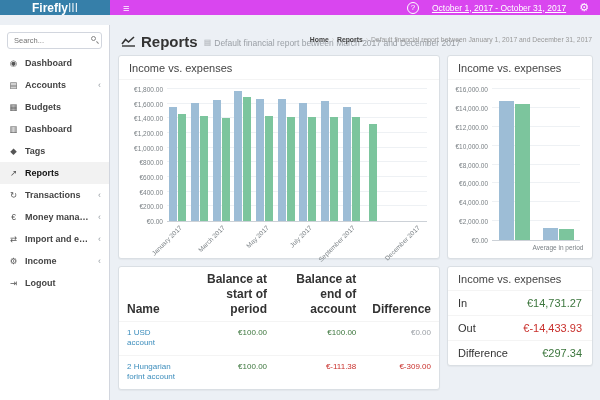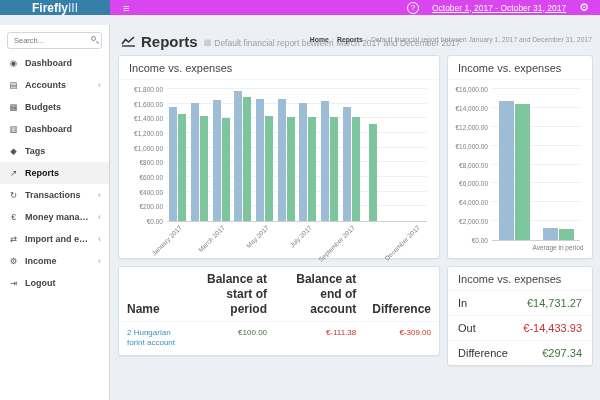--- a/index.html
+++ b/index.html
@@ -292,20 +292,26 @@
         <thead>
             <tr id="bal-head">
               <th>Name</th>
               <th>Balance at start of period</th>
               <th>Balance at end of account</th>
               <th>Difference</th>
             </tr>
           </thead>
         <tbody id="bal-body">
             <tr>
+              <td><span class="acct-link">1 USD account</span></td>
+              <td class="pos">€100.00</td>
+              <td class="pos">€100.00</td>
+              <td class="neutral">€0.00</td>
+            </tr>
+            <tr>
               <td><span class="acct-link">2 Hungarian forint account</span></td>
               <td class="pos">€100.00</td>
               <td class="neg">€-111.38</td>
               <td class="neg">€-309.00</td>
             </tr>
           </tbody>
       </table>
     </div>
     <div class="panel p-right">
       <div class="panel-title">Income vs. expenses</div>

